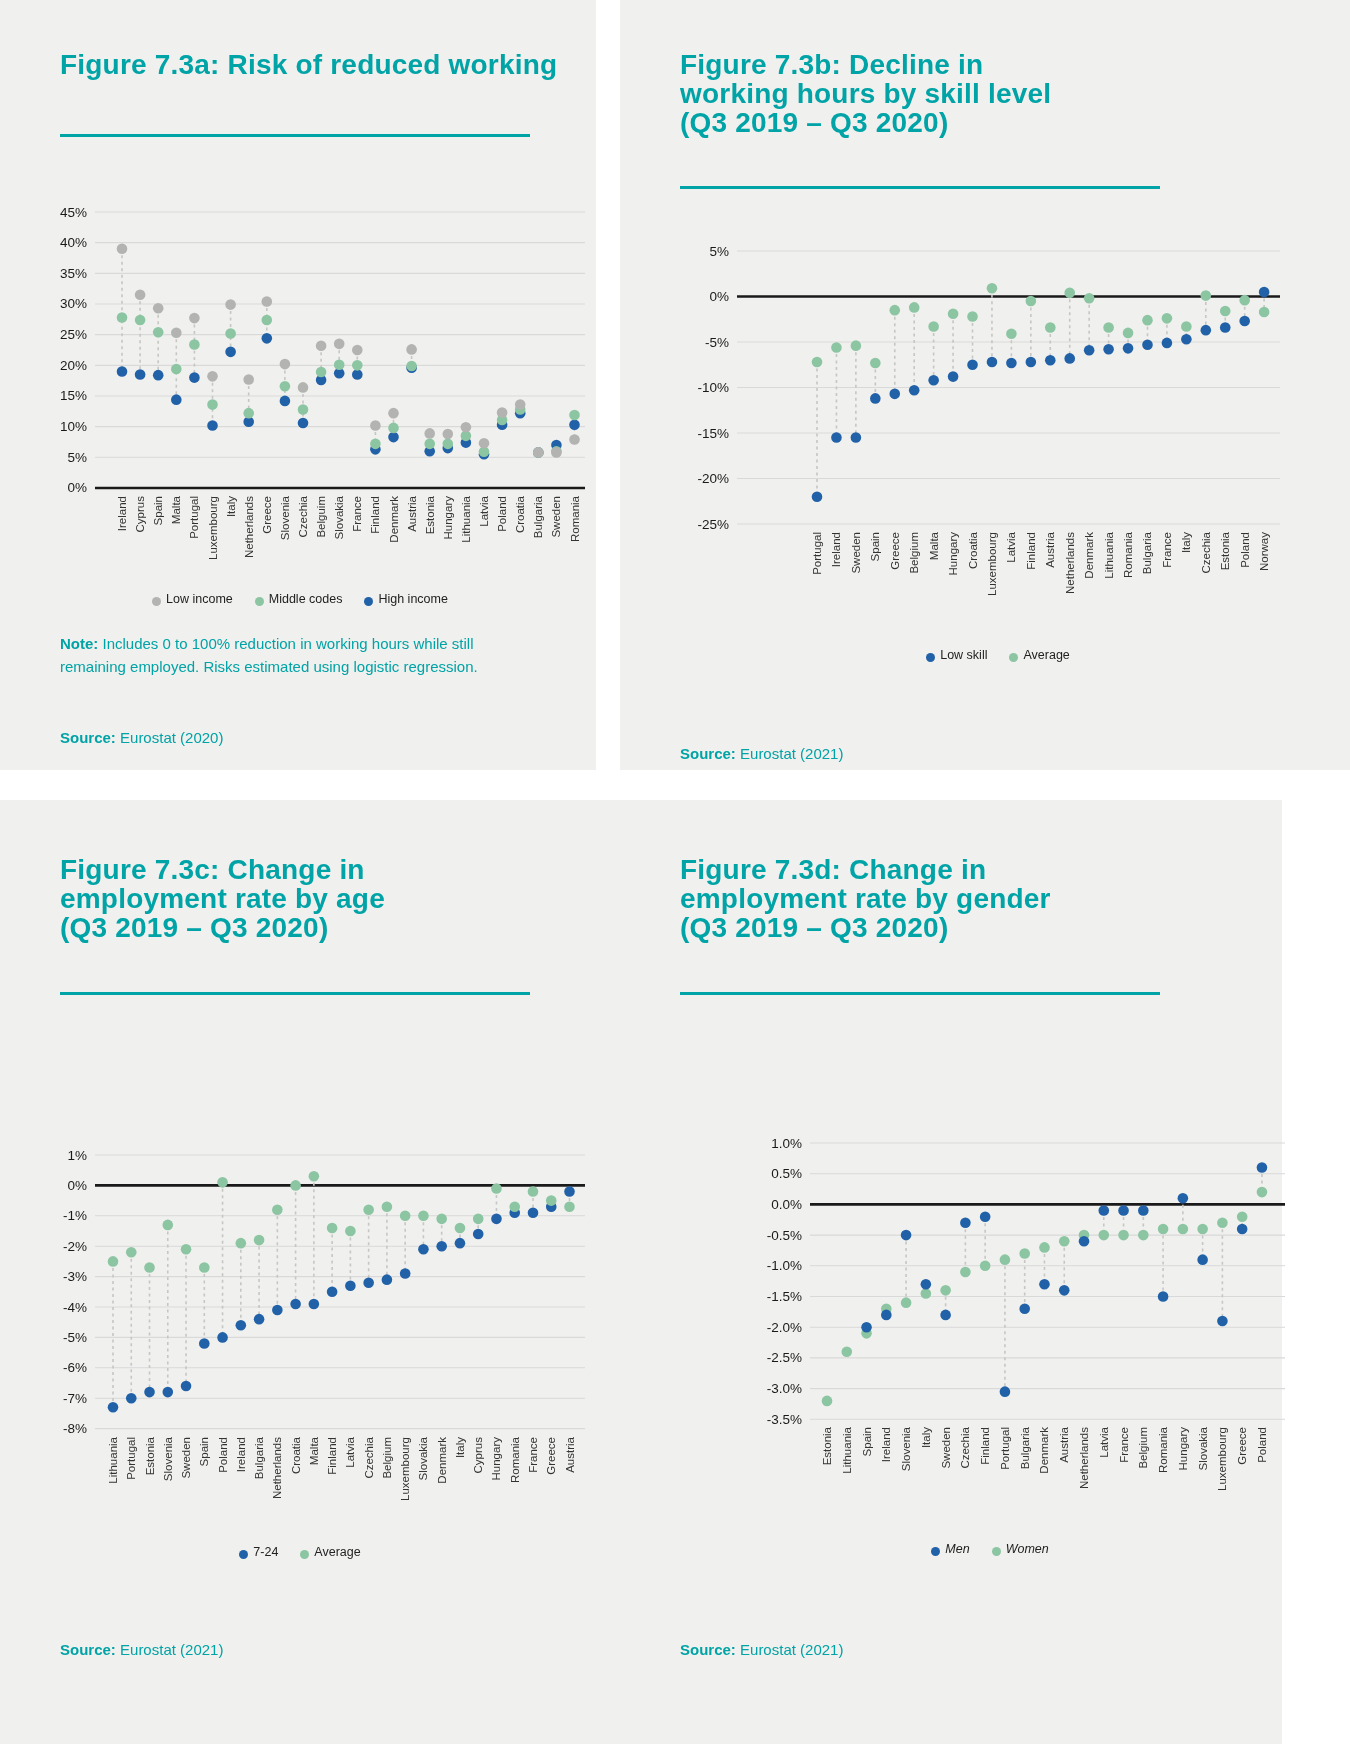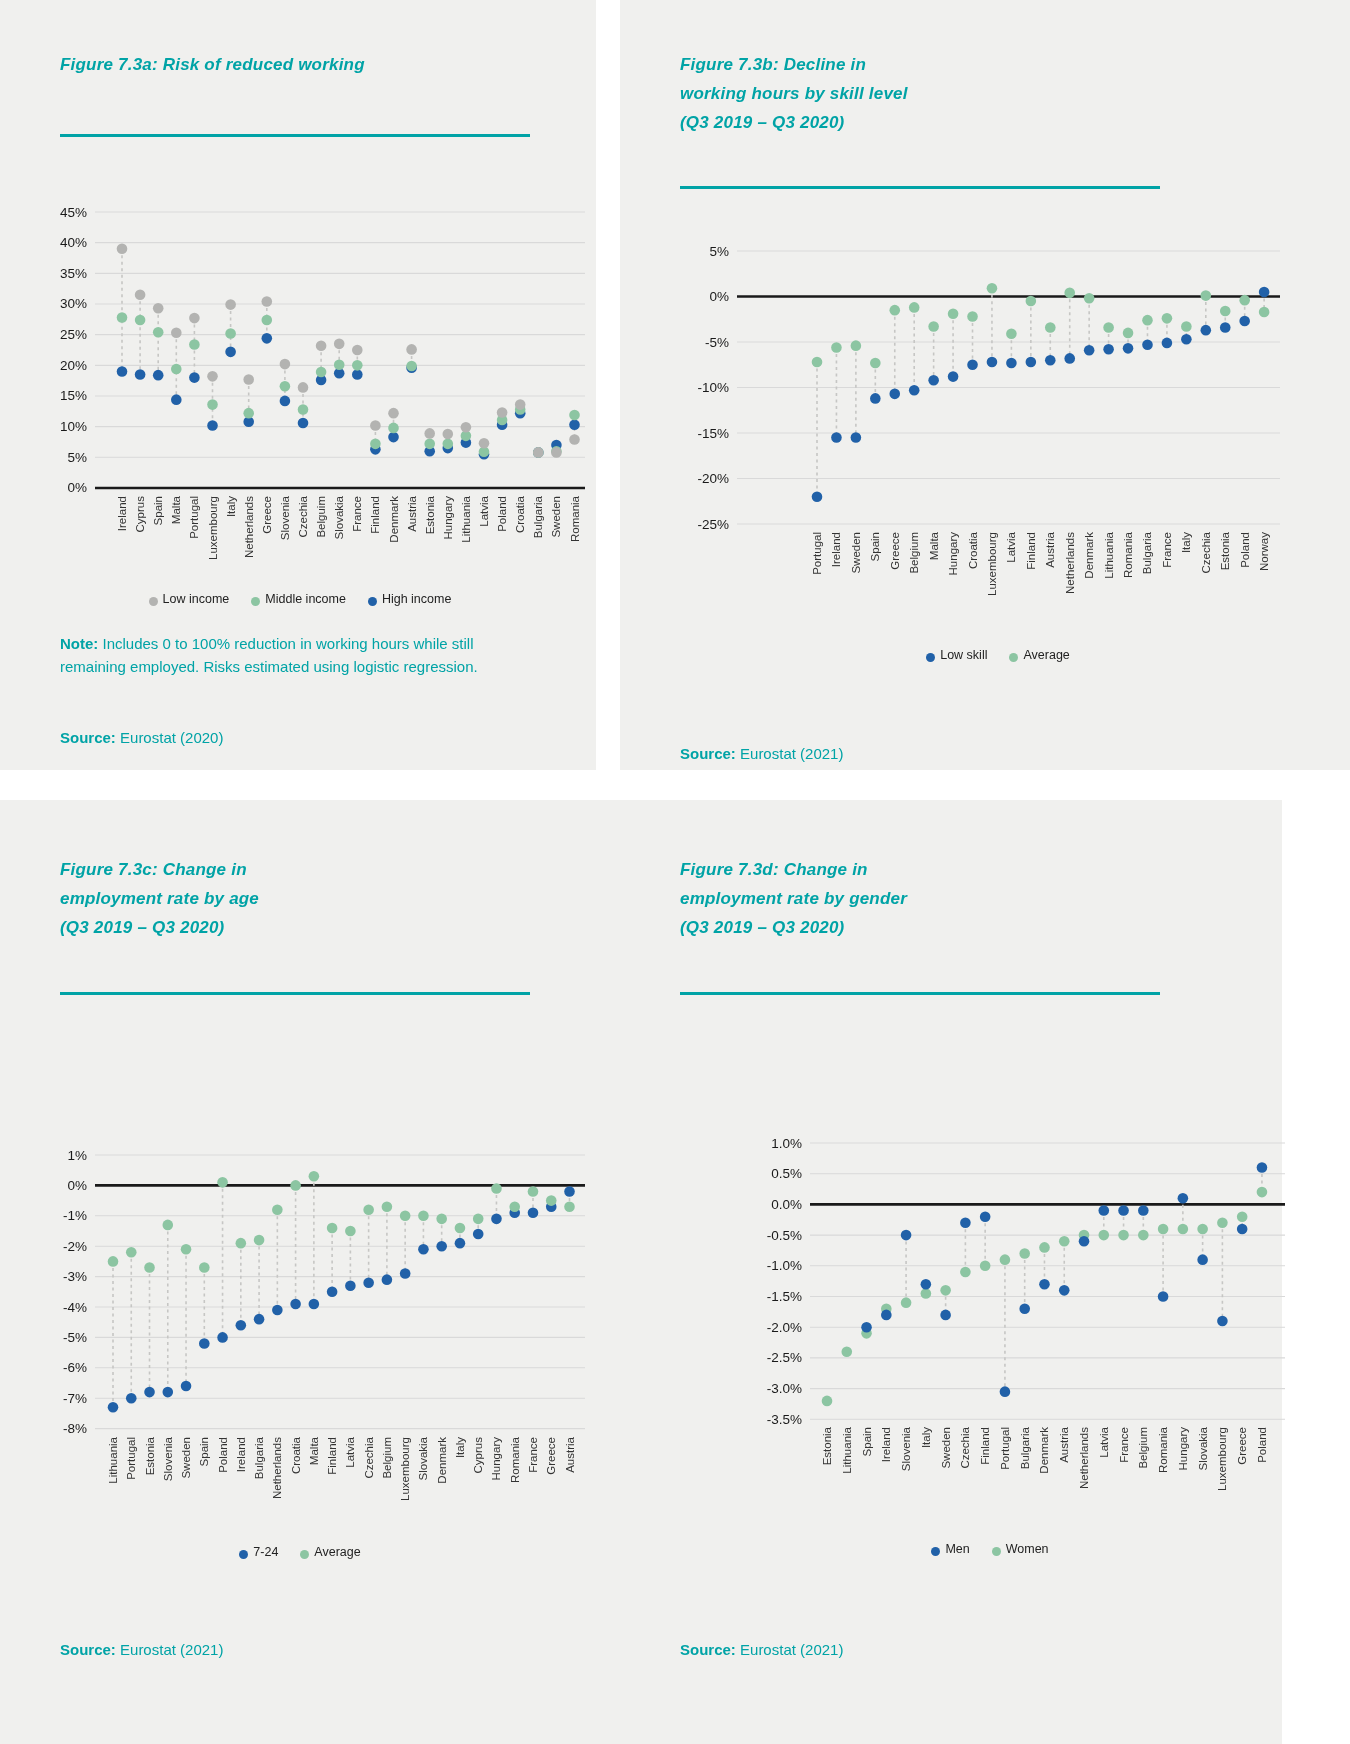--- a/index.html
+++ b/index.html
@@ -1,18 +1,18 @@
 <!DOCTYPE html>
 <html><head>
 <meta charset="utf-8">
 <style>
   html,body{margin:0;padding:0;background:#ffffff;font-family:"Liberation Sans",sans-serif;}
   body{width:1350px;height:1744px;position:relative;overflow:hidden;}
   .panel{position:absolute;background:#f0f0ee;}
-  .title{position:absolute;color:#00a3a6;font-weight:bold;font-size:17px;line-height:29px;letter-spacing:.2px;font-style:italic;}
+  .title{position:absolute;color:#00a3a6;font-weight:bold;font-size:28px;line-height:29px;letter-spacing:.2px;}
   .rule{position:absolute;height:3px;background:#00a3a6;}
   svg.chart{position:absolute;display:block;}
   .tick{font-size:13.5px;fill:#1a1a1a;font-family:"Liberation Sans",sans-serif;}
   .cat{font-size:11.5px;fill:#333333;font-family:"Liberation Sans",sans-serif;}
   .legend{position:absolute;display:flex;justify-content:center;gap:22px;align-items:center;}
   .legend .li{display:flex;align-items:flex-end;gap:5px;font-size:12.5px;color:#222;}
   .legend .ldot{width:9px;height:9px;border-radius:50%;display:inline-block;}
   .note,.source{position:absolute;color:#00a3a6;font-size:15px;line-height:1.55;margin:0;}
   .note strong,.source strong{font-weight:bold;}
 </style>
@@ -176,21 +176,21 @@
       <circle cx="501.40000000000003" cy="287.41360000000003" r="5.3" fill="#b3b3b1"></circle>
       <circle cx="519.5" cy="274.53430000000003" r="5.3" fill="#b3b3b1"></circle>
     </svg>
   <div class="legend" id="legend0" style="left:60px;top:592px;width:480px;">
       <span class="li">
         <span class="ldot" style="background: rgb(179, 179, 177);"></span>
         <span>Low income</span>
       </span>
       <span class="li">
         <span class="ldot" style="background: rgb(140, 197, 162);"></span>
-        <span>Middle income</span>
+        <span>Middle codes</span>
       </span>
       <span class="li">
         <span class="ldot" style="background: rgb(33, 97, 168);"></span>
         <span>High income</span>
       </span>
     </div>
   <p class="note" style="left:60px;top:632px;width:440px;">
     <strong>Note:</strong>
     <span>Includes 0 to 100% reduction in working hours while still remaining employed. Risks estimated using logistic regression.</span>
   </p>
@@ -594,21 +594,21 @@
       <circle cx="423.78" cy="160.54000000000002" r="5.3" fill="#2161a8"></circle>
       <circle cx="443.55" cy="160.54000000000002" r="5.3" fill="#2161a8"></circle>
       <circle cx="463.32" cy="160.54000000000002" r="5.3" fill="#2161a8"></circle>
       <circle cx="483.09" cy="246.5" r="5.3" fill="#2161a8"></circle>
       <circle cx="502.86" cy="148.26" r="5.3" fill="#2161a8"></circle>
       <circle cx="522.63" cy="209.66" r="5.3" fill="#2161a8"></circle>
       <circle cx="542.4" cy="271.06" r="5.3" fill="#2161a8"></circle>
       <circle cx="562.1700000000001" cy="178.95999999999998" r="5.3" fill="#2161a8"></circle>
       <circle cx="581.94" cy="117.56" r="5.3" fill="#2161a8"></circle>
     </svg>
-  <div class="legend" id="legend3" style="left:120px;top:742px;width:500px;">
+  <div class="legend" id="legend3" style="left:120px;top:742px;width:500px;font-style:italic;">
       <span class="li">
         <span class="ldot" style="background: rgb(33, 97, 168);"></span>
         <span>Men</span>
       </span>
       <span class="li">
         <span class="ldot" style="background: rgb(140, 197, 162);"></span>
         <span>Women</span>
       </span>
     </div>
   <p class="source" style="left:60px;top:838px;">

